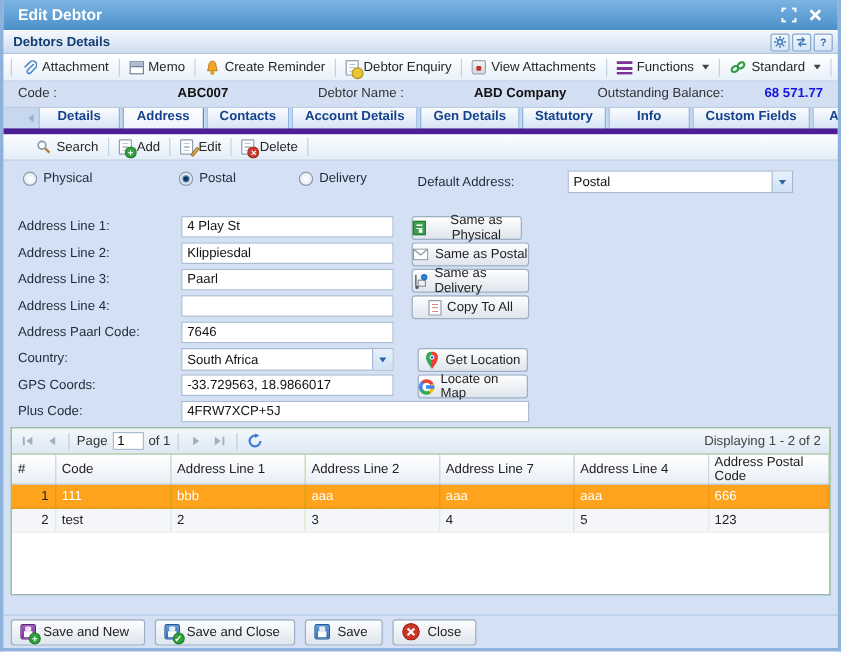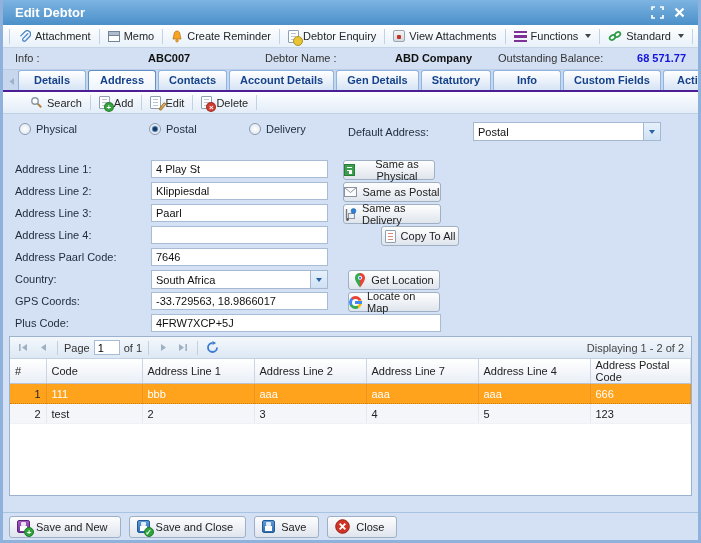--- a/index.html
+++ b/index.html
@@ -31,21 +31,21 @@
   .dda { width:0; height:0; border-left:3px solid transparent; border-right:3px solid transparent; border-top:4px solid #444; margin-left:3px; }
 
   
   .info-row { height:22px; flex:0 0 auto; background:#d3dff2; border-bottom:1px solid #bccde5; position:relative; font-size:11px; color:#333; }
   .info-row span { position:absolute; top:4px; }
   .iv { font-weight:bold; color:#111; }
   .balance { color:#1414dd; font-weight:bold; right:12px; }
 
   
   .tabstrip { height:22px; flex:0 0 auto; background:#c7d7ee; display:flex; align-items:flex-end;
-              padding:2px 0 0 2px; overflow:hidden; border-bottom:2px solid #4c1d95; }
+              padding:2px 0 0 16px; overflow:hidden; border-bottom:5px solid #4c1d95; }
   .tab-scroll { width:13px; height:18px; flex:0 0 auto; display:flex; align-items:center; justify-content:center; }
   .tab { height:20px; line-height:18px; padding:0 10px; margin-right:2px; flex:0 0 auto; min-width:68px; text-align:center;
          background:linear-gradient(#ffffff,#d6e4f5); border:1px solid #8fb4e2; border-bottom:none;
          border-radius:3px 3px 0 0; color:#15428b; font-weight:bold; font-size:11px; cursor:pointer; }
   .tab.active { background:linear-gradient(#ffffff,#eef4fb); border-color:#5f8fc4; }
 
   
   .crud-bar { height:22px; flex:0 0 auto; background:linear-gradient(#fcfdff,#e3edf8);
               border-bottom:1px solid #bfd0e4; display:flex; align-items:center; padding:0 21px; }
 
@@ -144,20 +144,37 @@
           <path d="M1 4V1h3M9 1h3v3M12 9v3H9M4 12H1V9"></path>
         </svg>
     </span>
     <span class="tb-btn">
       <svg width="11" height="11" viewBox="0 0 11 11">
           <path d="M1.5 1.5 L9.5 9.5 M9.5 1.5 L1.5 9.5" stroke="#fff" stroke-width="2.3"></path>
         </svg>
     </span>
   </div>
 
+  <div class="panel-header">
+    <span class="ph-title">Debtors Details</span>
+    <span class="ph-btn">
+      <svg width="10" height="10" viewBox="0 0 10 10">
+          <circle cx="5" cy="5" r="2" fill="none" stroke="#4a7ebb" stroke-width="1.3"></circle>
+          <path d="M5 0v2M5 8v2M0 5h2M8 5h2M1.5 1.5l1.4 1.4M7.1 7.1l1.4 1.4M8.5 1.5L7.1 2.9M2.9 7.1L1.5 8.5" stroke="#4a7ebb" stroke-width="1.2"></path>
+        </svg>
+    </span>
+    <span class="ph-btn">
+      <svg width="10" height="10" viewBox="0 0 10 10" stroke="#4a7ebb" stroke-width="1.3" fill="none">
+          <path d="M1 3.2h6M5.3 1.3 7.2 3.2 5.3 5.1M9 6.8H3M4.7 4.9 2.8 6.8 4.7 8.7"></path>
+        </svg>
+    </span>
+    <span class="ph-btn">
+        <span>?</span>
+      </span>
+  </div>
 
   <div class="toolbar">
     <span class="tsep"></span>
     <div class="tbtn">
       <svg class="icon" width="13" height="13" viewBox="0 0 14 14">
           <path d="M10.5 4 L5.5 9 a1.8 1.8 0 0 0 2.6 2.6 L12.5 7 a3.6 3.6 0 0 0 -5.1-5.1 L3 6.3" fill="none" stroke="#4a86c8" stroke-width="1.4" stroke-linecap="round"></path>
         </svg>
       <span>Attachment</span>
     </div>
     <span class="tsep"></span>
@@ -208,21 +225,21 @@
           <path d="M7 1 L13 11 H1 Z" fill="#fdd017" stroke="#c79810"></path>
           <rect x="6.4" y="4" width="1.4" height="4" fill="#4a3a00"></rect>
           <rect x="6.4" y="9" width="1.4" height="1.3" fill="#4a3a00"></rect>
         </svg>
 
     </div>
 
   </div>
 
   <div class="info-row">
-    <span style="left:12px">Info :</span>
+    <span style="left:12px">Code :</span>
     <span class="iv" style="left:145px">ABC007</span>
     <span style="left:262px">Debtor Name :</span>
     <span class="iv" style="left:392px">ABD Company</span>
     <span style="left:495px">Outstanding Balance:</span>
     <span class="balance">68 571.77</span>
   </div>
 
   <div class="tabstrip">
     <span class="tab-scroll">
       <svg width="7" height="9" viewBox="0 0 7 9">
@@ -346,21 +363,21 @@
     </div>
     <div class="sbtn" style="left:340px; top:90px;  width:98px;">
       <svg class="icon" width="13" height="13" viewBox="0 0 13 13">
           <rect x="4.5" y="5.5" width="6" height="5" fill="#eceff3" stroke="#8a93a3"></rect>
           <path d="M2.5 1 v9.5" stroke="#777" stroke-width="1.4"></path>
           <circle cx="3.5" cy="11.5" r="1.4" fill="#555"></circle>
           <circle cx="9.5" cy="3" r="2.4" fill="#2f7fd6" stroke="#1b5ea8" stroke-width="0.6"></circle>
         </svg>
       <span>Same as Delivery</span>
     </div>
-    <div class="sbtn" style="left:340px; top:112px; width:78px;margin-left:38px;">
+    <div class="sbtn" style="left:340px; top:112px; width:98px;">
       <span class="icon page redlines"></span>
       <span>Copy To All</span>
     </div>
     <div class="sbtn" style="left:345px; top:156px; width:92px;">
       <svg class="icon" width="12" height="15" viewBox="0 0 12 15">
           <path d="M6 0 C2.9 0 1 2.2 1 4.9 C1 8.4 6 14.5 6 14.5 Z" fill="#34a853"></path>
           <path d="M6 0 C9.1 0 11 2.2 11 4.9 C11 8.4 6 14.5 6 14.5 Z" fill="#ea4335"></path>
           <circle cx="6" cy="4.8" r="2" fill="#fff"></circle>
           <circle cx="6" cy="4.8" r="1.1" fill="#1a73e8"></circle>
         </svg>

